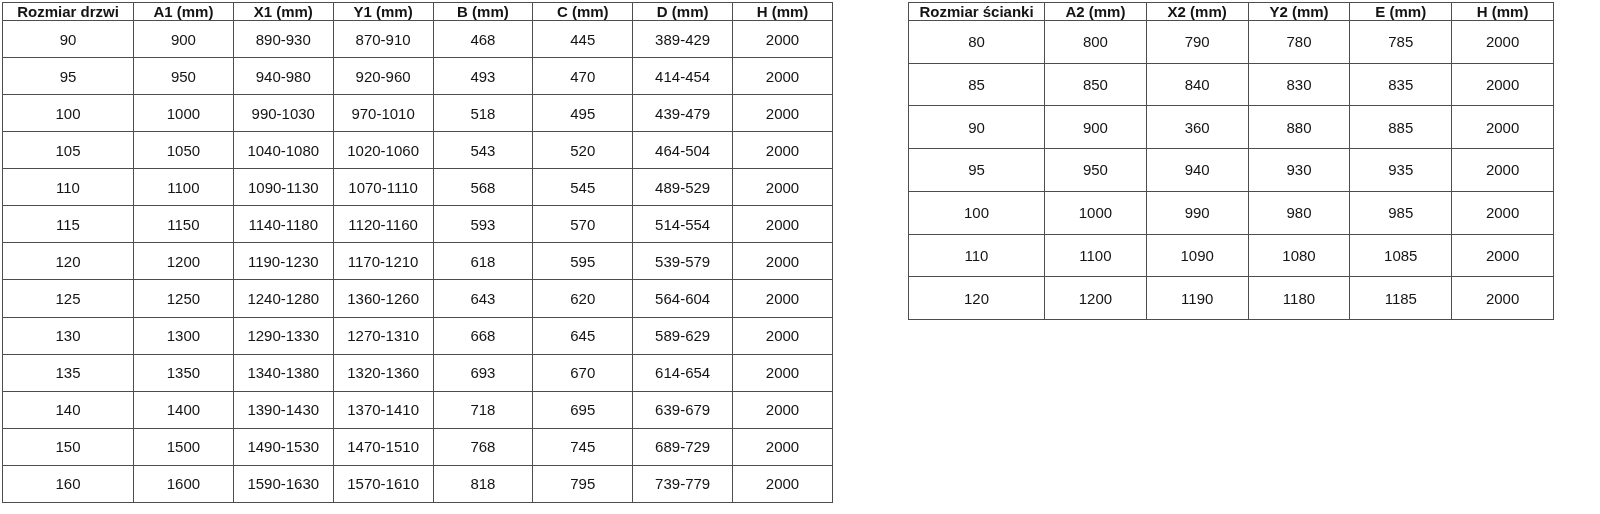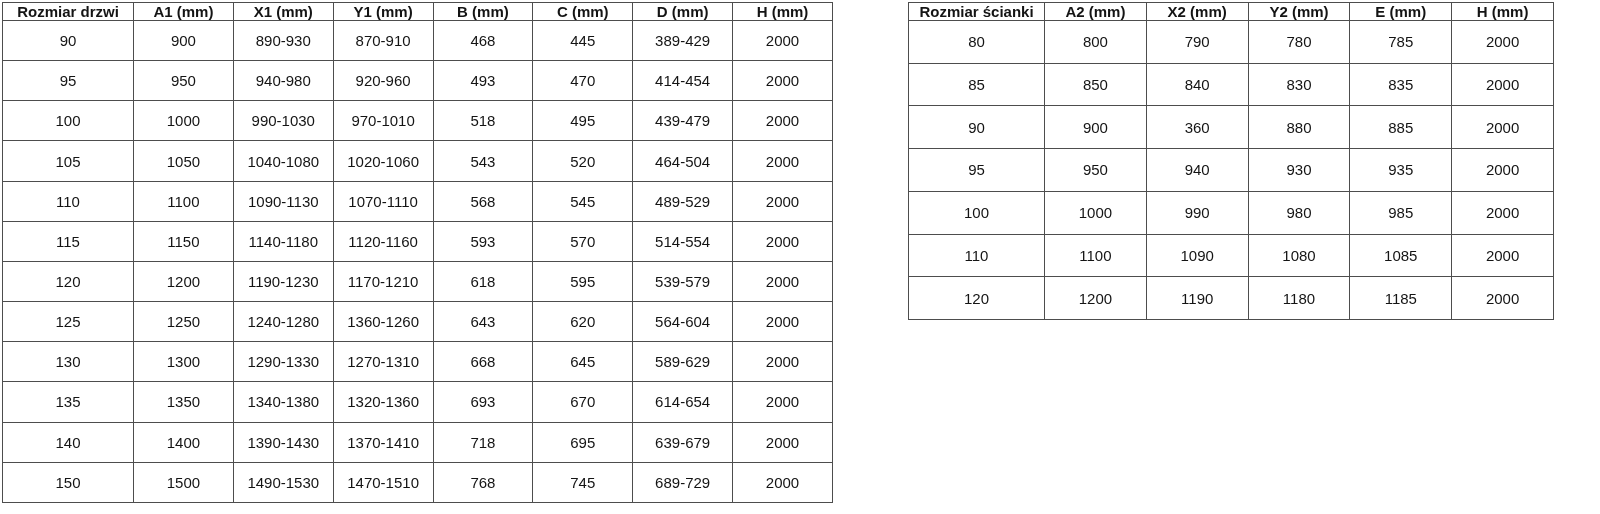--- a/index.html
+++ b/index.html
@@ -175,20 +175,30 @@
           <tr>
             <td>150</td>
             <td>1500</td>
             <td>1490-1530</td>
             <td>1470-1510</td>
             <td>768</td>
             <td>745</td>
             <td>689-729</td>
             <td>2000</td>
           </tr>
+          <tr>
+            <td>160</td>
+            <td>1600</td>
+            <td>1590-1630</td>
+            <td>1570-1610</td>
+            <td>818</td>
+            <td>795</td>
+            <td>739-779</td>
+            <td>2000</td>
+          </tr>
         </tbody>
       </table>
   </div>
 
   <div class="tbl-wrap walls">
     <table class="walls">
         <thead>
           <tr>
             <th>Rozmiar ścianki</th>
             <th>A2 (mm)</th>

